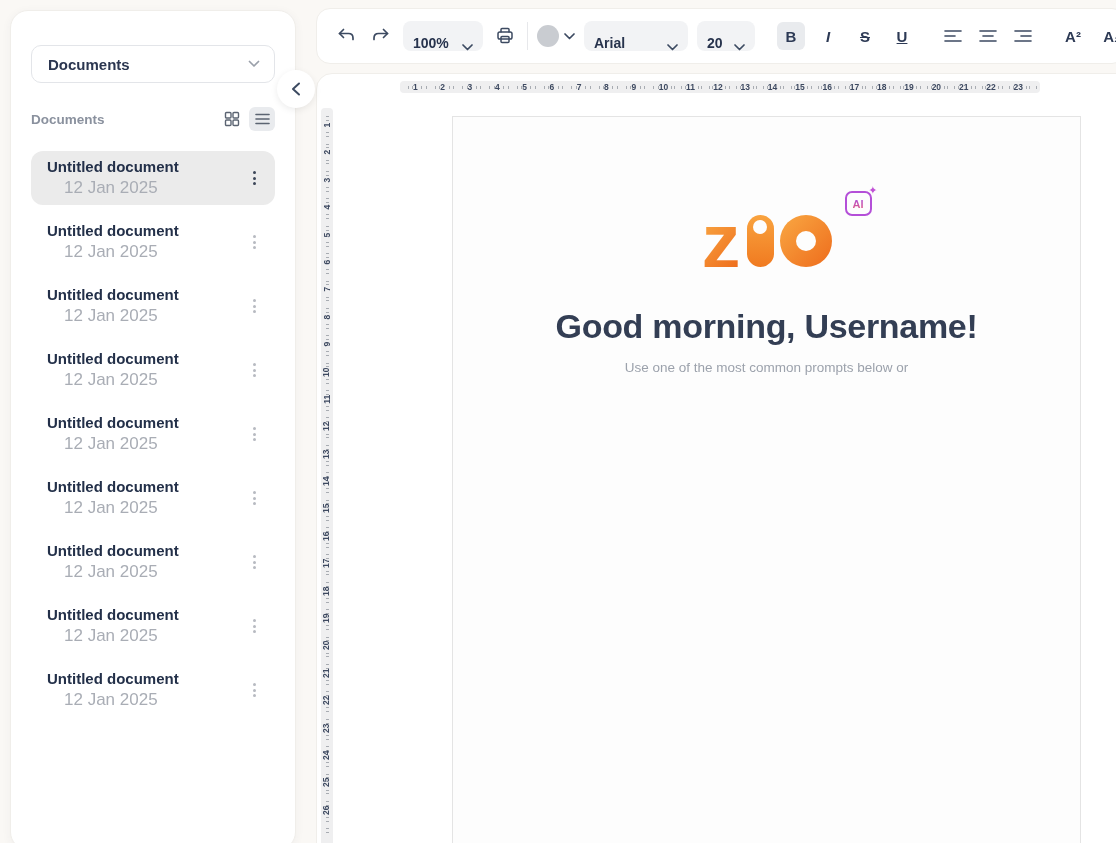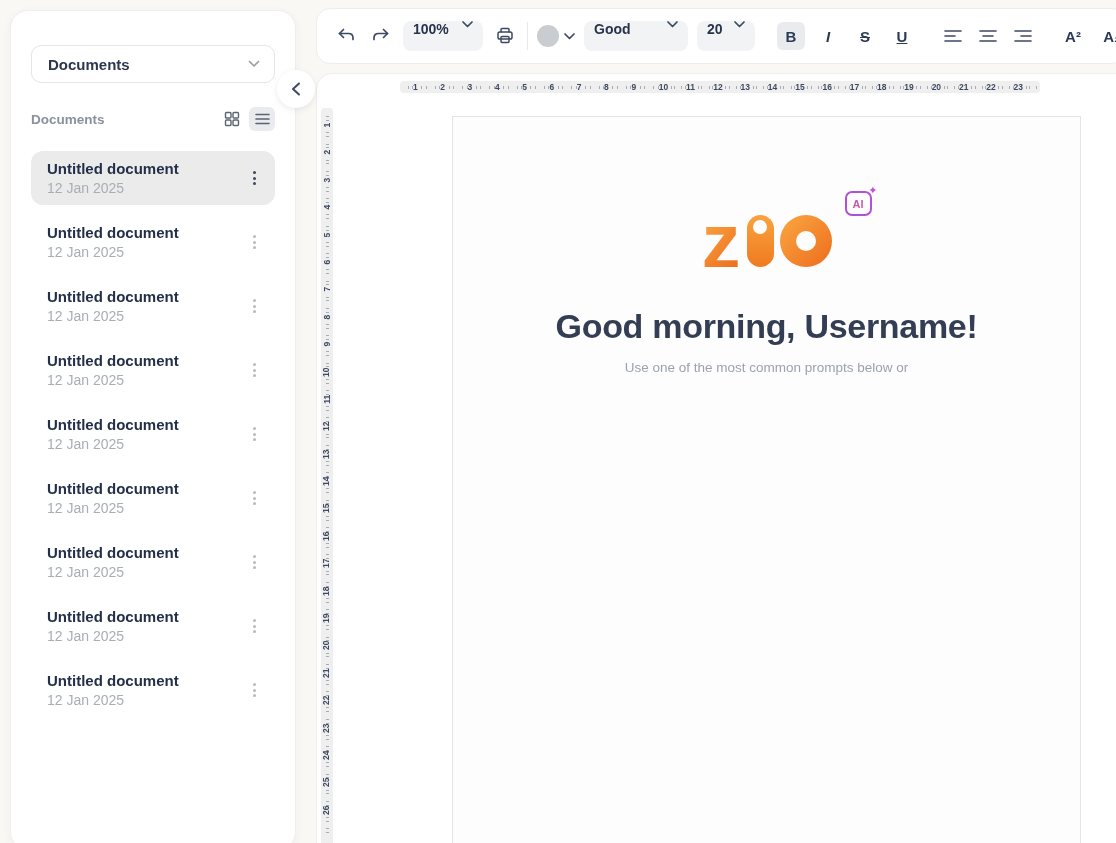--- a/index.html
+++ b/index.html
@@ -47,41 +47,41 @@
   }
   .search-box input::placeholder { color:#A9ADB5; }
   .doc-list { margin-top:20px; display:flex; flex-direction:column; gap:10px; }
   .doc-item {
     height:54px; border-radius:12px; display:flex; align-items:center;
     padding:0 12px 0 16px; cursor:pointer;
   }
   .doc-item.selected { background:#EBEBEB; }
   .doc-item .doc-main { flex:1; }
   .doc-title { font-size:15px; font-weight:700; color:#233049; }
-  .doc-date { font-size:14px; color:#A9ADB5; margin-top:3px; }
+  .doc-date { font-size:17px; color:#A9ADB5; margin-top:3px;margin-left:17px; }
   .kebab { width:18px; height:24px; display:flex; flex-direction:column; gap:2.5px; align-items:center; justify-content:center; cursor:pointer; }
   .kebab i { width:3px; height:3px; border-radius:50%; background:#B7BAC1; }
   .doc-item.selected .kebab i { background:#3C4658; }
 
   .collapse-btn {
     position:absolute; left:277px; top:70px; width:38px; height:38px; border-radius:50%;
     background:#fff; box-shadow:0 2px 7px rgba(0,0,0,.08);
     display:flex; align-items:center; justify-content:center; cursor:pointer; z-index:5;
   }
 
   
   .toolbar-card {
     position:absolute; left:316px; top:8px; width:810px; height:56px;
     background:#fff; border:1px solid #F0EEEA; border-radius:14px;
     display:flex; align-items:center; gap:9px; padding:0 10px 0 16px;
   }
   .tb-btn { width:26px; height:26px; display:flex; align-items:center; justify-content:center; cursor:pointer; border-radius:6px; flex:0 0 auto; }
   .pill {
     background:#F2F3F5; border-radius:8px; height:30px; flex:0 0 auto;
-    display:flex; align-items:flex-start; justify-content:space-between;
+    display:flex; align-items:flex-end; justify-content:space-between;
     padding:0 10px; gap:10px; font-size:14px; font-weight:600; color:#27334D; cursor:pointer;
   }
   .sep { width:1px; height:28px; background:#E7E8EB; flex:0 0 auto; }
   .swatch-group { display:flex; align-items:center; gap:5px; cursor:pointer; flex:0 0 auto; }
   .swatch { width:22px; height:22px; border-radius:50%; background:#C9CCD1; }
   .fmt-btn {
     width:28px; height:28px; border-radius:6px; flex:0 0 auto;
     display:flex; align-items:center; justify-content:center;
     font-size:15px; font-weight:700; color:#2D3A55; cursor:pointer;
   }
@@ -342,21 +342,21 @@
     </svg>
   </span>
   <span class="sep"></span>
   <span class="swatch-group">
     <span class="swatch"></span>
     <svg width="11" height="7" viewBox="0 0 11 7">
         <path class="ic" d="M1 1 L5.5 5.5 L10 1"></path>
       </svg>
   </span>
   <span class="pill" style="width:104px">
-    <span>Good</span>
+    <span>Arial</span>
     <svg width="11" height="7" viewBox="0 0 11 7">
         <path class="ic" d="M1 1 L5.5 5.5 L10 1"></path>
       </svg>
   </span>
   <span class="pill" style="width:58px">
     <span>20</span>
     <svg width="11" height="7" viewBox="0 0 11 7">
         <path class="ic" d="M1 1 L5.5 5.5 L10 1"></path>
       </svg>
   </span>

